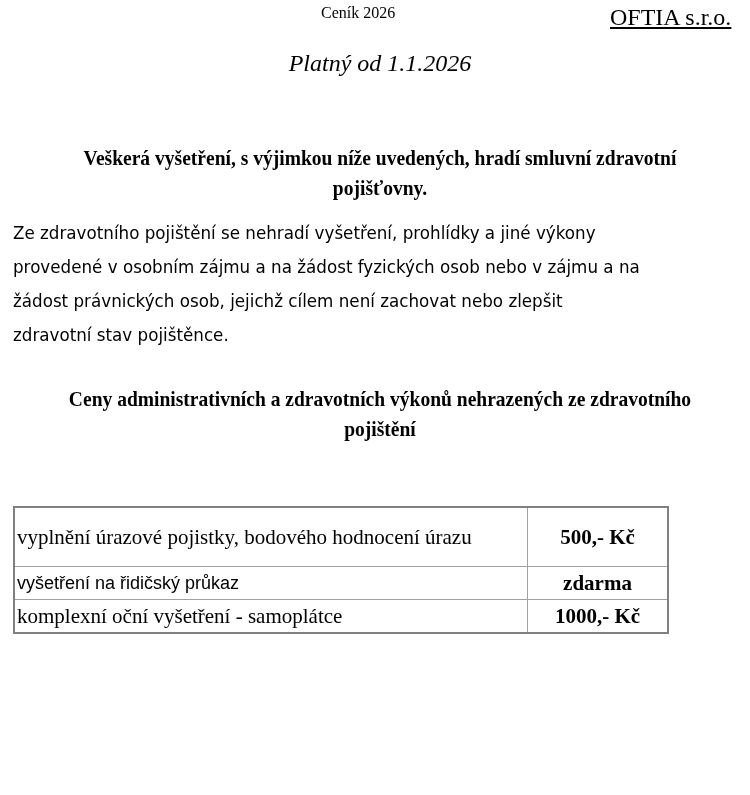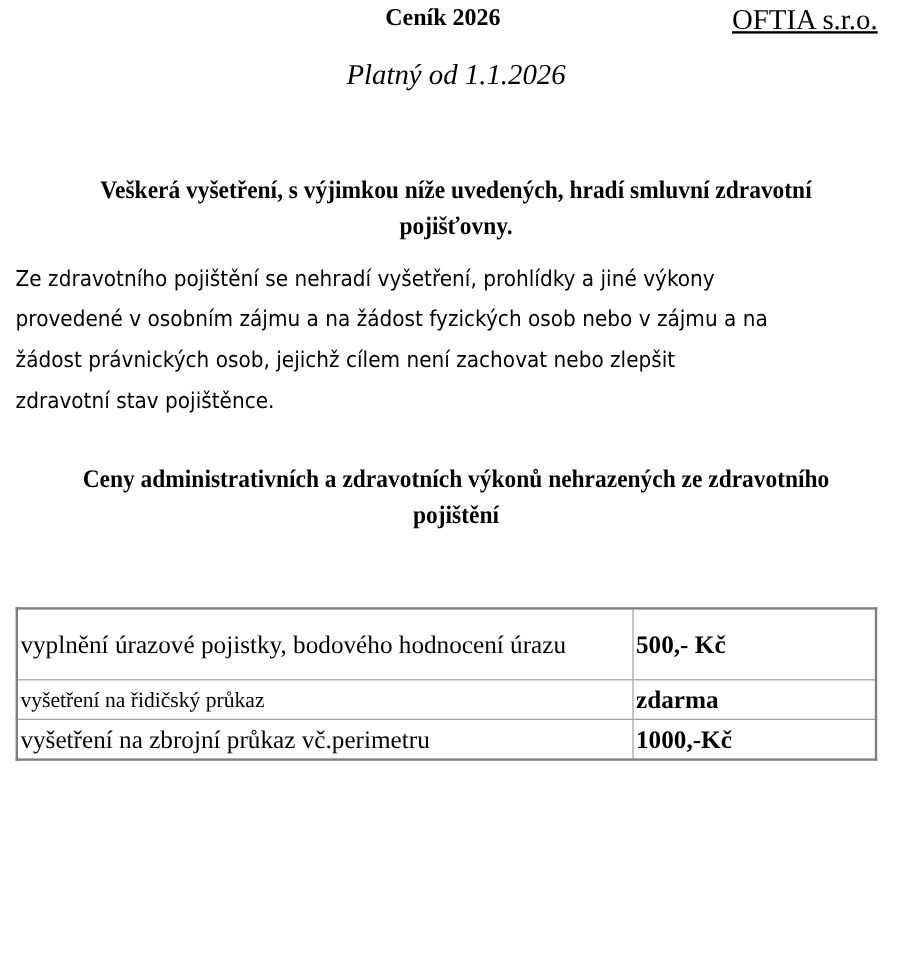--- a/index.html
+++ b/index.html
@@ -3,21 +3,21 @@
 <meta charset="utf-8">
 <style>
   html, body { margin: 0; padding: 0; background: #ffffff; }
   body {
     width: 750px; height: 795px; position: relative; overflow: hidden;
     color: #000000;
     font-family: "Liberation Serif", serif;
   }
   .title {
     position: absolute; top: 4px; left: 321px;
-    font-size: 20px; font-weight: bold;
+    font-size: 16px; font-weight: normal;
   }
   .company {
     position: absolute; top: 4px; left: 610px;
     font-size: 24px;
     text-decoration: underline;
   }
   .valid {
     position: absolute; top: 50px; left: 0; width: 760px; text-align: center;
     font-size: 24px; font-style: italic;
   }
@@ -30,36 +30,36 @@
   .h1 { top: 143px; }
   .h2 { top: 384px; }
   .para {
     position: absolute; top: 216px; left: 13px; width: 735px;
     font-family: "DejaVu Sans", sans-serif;
     font-size: 18.2px; line-height: 34px;
     transform: scaleX(0.92); transform-origin: left;
     white-space: nowrap;
   }
   table.prices {
-    position: absolute; top: 506px; left: 13px; width: 718px;
+    position: absolute; top: 506px; left: 13px; width: 656px;
     border-collapse: collapse;
     border: 2px solid #808080;
     font-size: 21px;
   }
   table.prices td {
     border: 1px solid #a0a0a0;
     padding: 0 2px;
     line-height: 26px;
     vertical-align: middle;
   }
   table.prices td.desc { width: 508px; }
-  table.prices td.price { text-align: left; font-weight: bold; }
+  table.prices td.price { text-align: center; font-weight: bold; }
   table.prices tr.tall td { height: 58px; }
   table.prices tr td { height: 32px; }
-  .sans { font-family: Liberation Serif, serif; font-size: 18px; margin-left: 48px; }
+  .sans { font-family: Liberation Sans, sans-serif; font-size: 18px; margin-left: 48px; }
 </style>
 </head>
 <body>
 
 <div class="title">Ceník 2026</div>
 <div class="company">OFTIA s.r.o.</div>
 <div class="valid">Platný od 1.1.2026</div>
 
 <div class="heading h1">Veškerá vyšetření, s výjimkou níže uvedených, hradí smluvní zdravotní pojišťovny.</div>
 
@@ -76,17 +76,17 @@
   <tbody>
       <tr class="tall">
     <td class="desc">vyplnění úrazové pojistky, bodového hodnocení úrazu</td>
     <td class="price">500,- Kč</td>
   </tr>
   <tr>
     <td class="desc sans">vyšetření na řidičský průkaz</td>
     <td class="price">zdarma</td>
   </tr>
   <tr>
-    <td class="desc">vyšetření na zbrojní průkaz vč.perimetru</td>
-    <td class="price">1000,-Kč</td>
+    <td class="desc">komplexní oční vyšetření - samoplátce</td>
+    <td class="price">1000,- Kč</td>
   </tr>
 </tbody>
   </table>
 
 </body></html>

